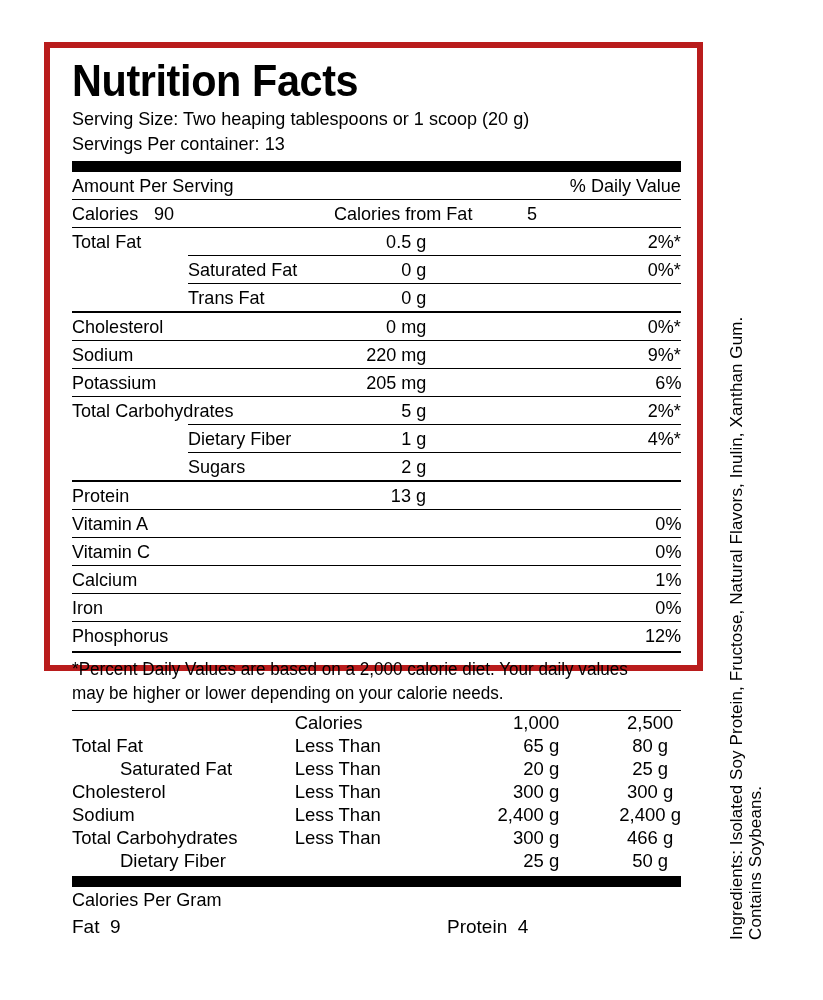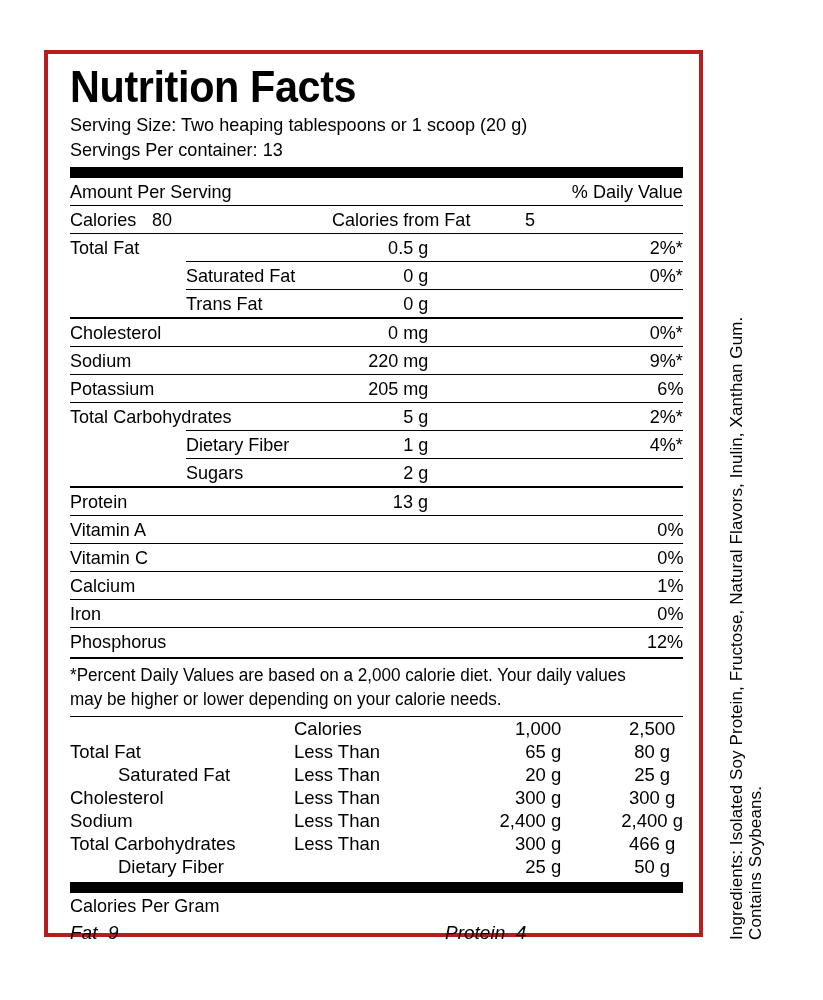--- a/index.html
+++ b/index.html
@@ -13,24 +13,24 @@
     font-family: "Liberation Sans", sans-serif;
     color: #000000;
     position: relative;
     overflow: hidden;
   }
 
   
   #label-panel {
     position: absolute;
     left: 44px;
-    top: 50px;
+    top: 42px;
     width: 659px;
-    height: 887px;
-    border: 4px solid #b91c1c;
+    height: 629px;
+    border: 6px solid #b91c1c;
     box-sizing: border-box;
     background: #ffffff;
   }
   #label-inner {
     position: absolute;
     left: 22px;
     top: 8px;
     right: 16px;
     bottom: 6px;
   }
@@ -160,21 +160,20 @@
     line-height: 26px;
     transform: scaleX(0.95);
     transform-origin: left center;
   }
   .cpg-row {
     position: relative;
     font-size: 19px;
     line-height: 27px;
     height: 27px;
     white-space: nowrap;
-    font-style: italic;
   }
   .cpg-row .c1 { position: absolute; left: 0; }
   .cpg-row .c2 { position: absolute; left: 155px; }
   .cpg-row .c3 { position: absolute; left: 375px; }
 
   
   #ingredients {
     position: absolute;
     left: 706px;
     top: 130px;
@@ -208,21 +207,21 @@
     <div class="bar-thick"></div>
 
     <div class="row">
       <span class="lbl">Amount Per Serving</span>
       <span class="rt-hdr">% Daily Value</span>
     </div>
     <div class="rule-hair"></div>
 
     <div class="row">
       <span class="lbl">Calories</span>
-      <span class="cal-val">80</span>
+      <span class="cal-val">90</span>
       <span class="mid">Calories from Fat</span>
       <span class="mid-val">5</span>
     </div>
     <div class="rule-hair"></div>
 
     <div id="nutrient-list">
         <div class="row">
           <span class="lbl">Total Fat</span>
           <span class="amt">0.5 g</span>
           <span class="dv">2%*</span>

